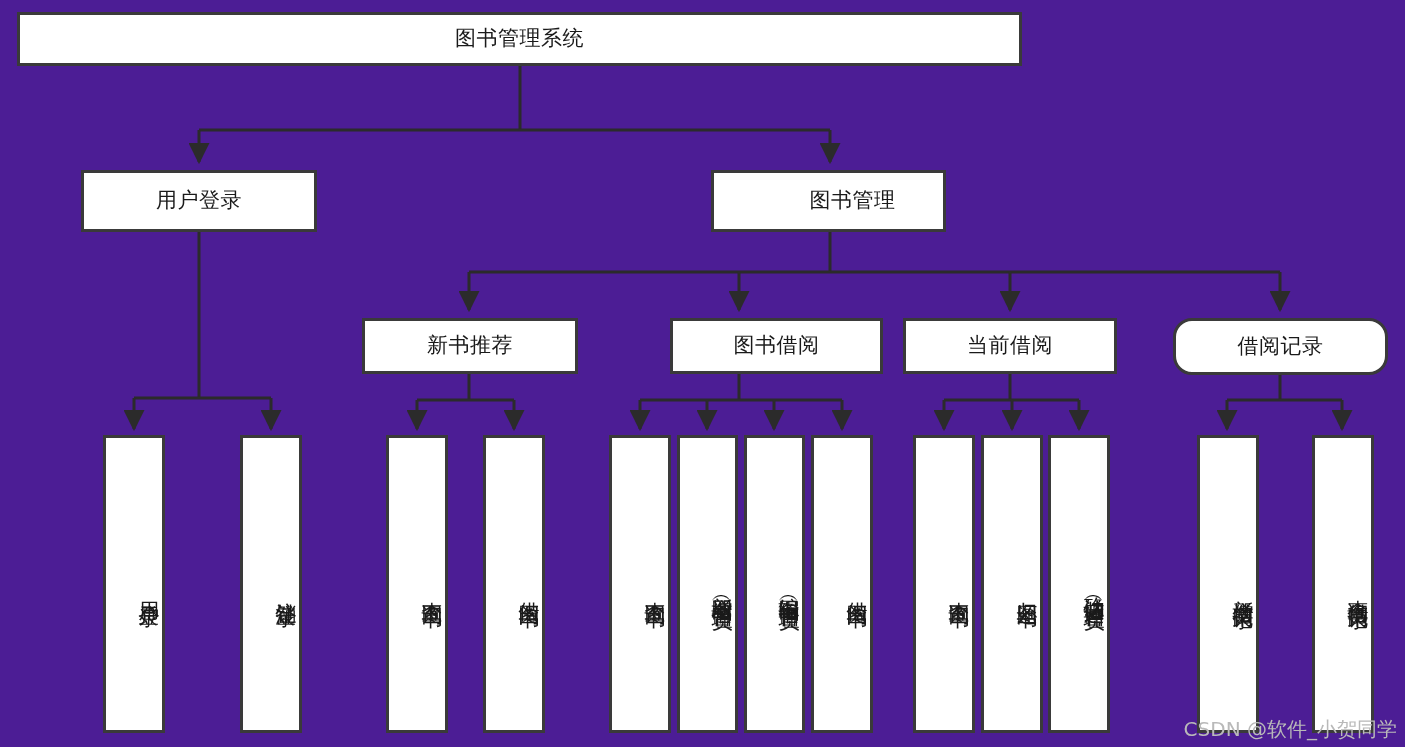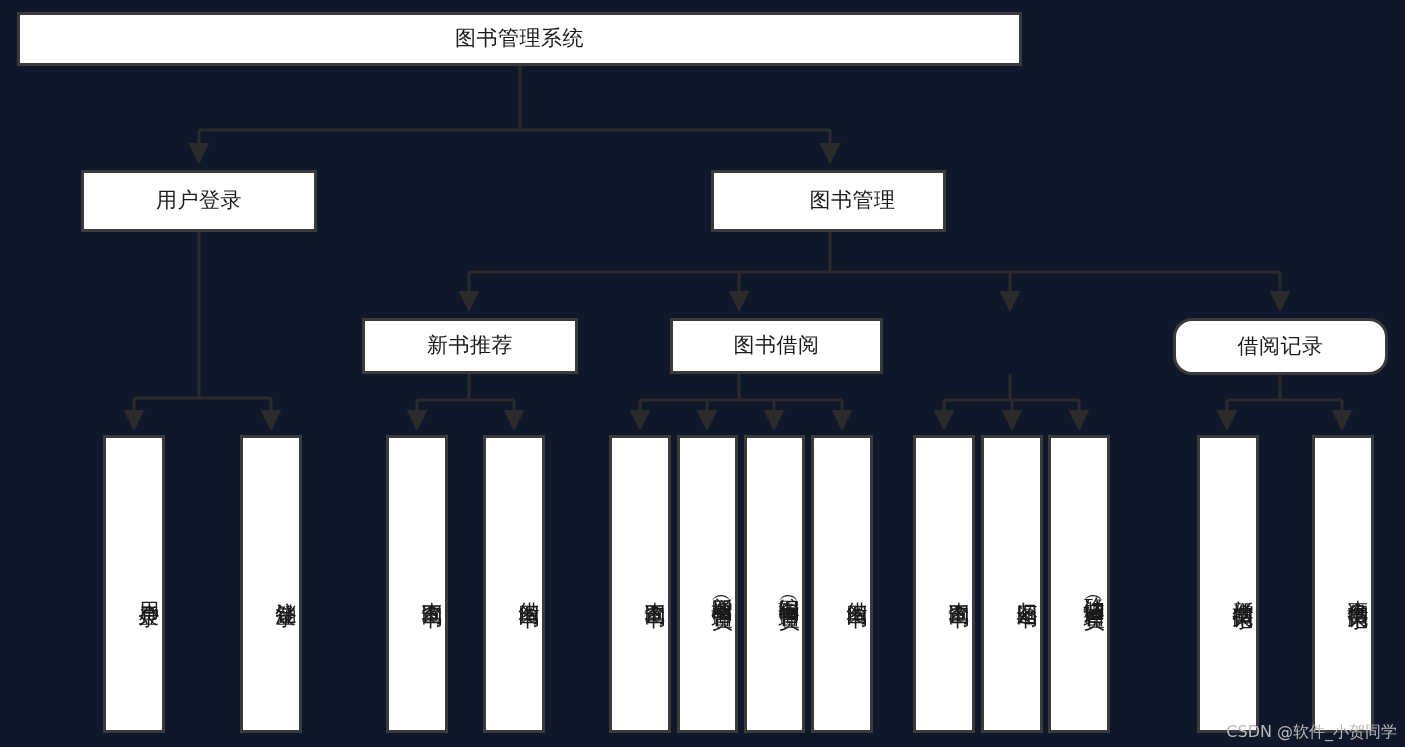--- a/index.html
+++ b/index.html
@@ -7,21 +7,21 @@
     padding: 0;
     background: #ffffff;
   }
   body {
     font-family: "DejaVu Sans", "Liberation Sans", sans-serif;
   }
   #canvas {
     position: relative;
     width: 1405px;
     height: 747px;
-    background: #0f172a;
+    background: #4c1d95;
     overflow: hidden;
   }
   .node {
     position: absolute;
     box-sizing: border-box;
     border: 3px solid #3a3a3a;
     background: #ffffff;
     display: flex;
     align-items: center;
     justify-content: center;
@@ -53,21 +53,21 @@
     left: 0;
     top: 0;
     width: 1405px;
     height: 747px;
     pointer-events: none;
   }
   .watermark {
     position: absolute;
     right: 8px;
     bottom: 4px;
-    font-size: 16px;
+    font-size: 20px;
     color: #b9b9b9;
     white-space: nowrap;
     font-family: "DejaVu Sans", "Liberation Sans", sans-serif;
   }
 </style>
 </head>
 <body>
 
 <div id="canvas">
 
@@ -131,20 +131,23 @@
   <div class="node horiz" style="left:711px; top:170px; width:235px; height:62px;padding-left:48px;">
     <span>图书管理</span>
   </div>
 
   <div class="node horiz" style="left:362px; top:318px; width:216px; height:56px;">
     <span>新书推荐</span>
   </div>
   <div class="node horiz" style="left:633px; top:318px; width:213px; height:56px;margin-left:37px;">
     <span>图书借阅</span>
   </div>
+  <div class="node horiz" style="left:903px; top:318px; width:214px; height:56px;">
+    <span>当前借阅</span>
+  </div>
   <div class="node horiz" style="left:1173px; top:318px; width:215px; height:57px;border-radius:19px;">
     <span>借阅记录</span>
   </div>
 
   <div class="node vert" style="left:103px; top:435px; width:62px; height:298px;">
     <span class="vtext">用户登录</span>
   </div>
   <div class="node vert" style="left:240px; top:435px; width:62px; height:298px;">
     <span class="vtext">注销登录</span>
   </div>

